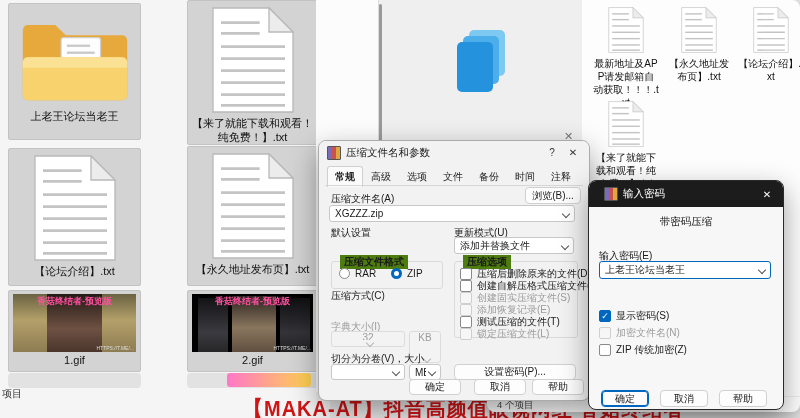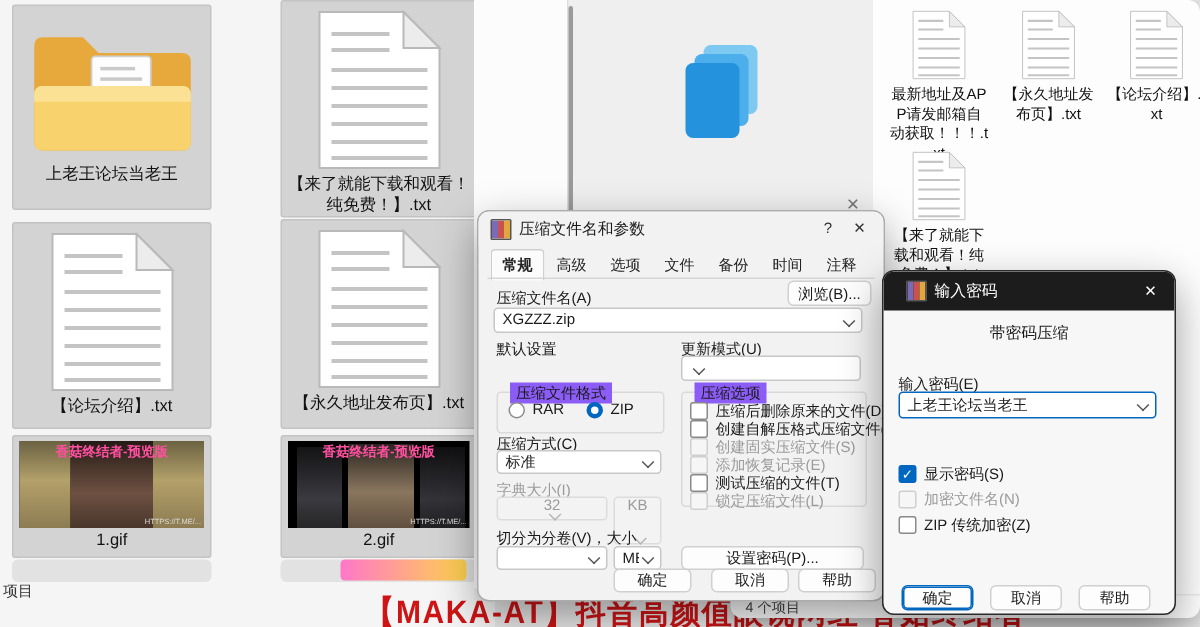--- a/index.html
+++ b/index.html
@@ -66,21 +66,21 @@
          align-items:center;box-sizing:border-box;padding:0 5px;}
   .combo .cval{flex:1;font-size:10px;white-space:nowrap;overflow:hidden;}
   .chev{width:5px;height:5px;border-right:1.3px solid #555;border-bottom:1.3px solid #555;
         transform:rotate(45deg);margin-left:3px;flex:0 0 auto;}
   .combo.dis{background:#f3f3f3;border-color:#dcdcdc;flex-direction:column;}
   .combo.dis .cval{color:#9b9b9b;}
   .combo.dis .chev{border-color:#b5b5b5;}
   .flabel{position:absolute;font-size:10px;color:#1a1a1a;white-space:nowrap;}
   .flabel.dis{color:#9b9b9b;}
   .group{position:absolute;border:1px solid #dadada;border-radius:3px;}
-  .gcap{position:absolute;top:-7px;left:8px;background:#8b5cf6;padding:0 4px;font-size:10px;white-space:nowrap;}
+  .gcap{position:absolute;top:-7px;left:8px;background:#4d7c0f;padding:0 4px;font-size:10px;white-space:nowrap;font-weight:bold;}
   .cbrow{position:absolute;display:flex;align-items:center;gap:5px;white-space:nowrap;}
   .cb{width:10px;height:10px;border:1px solid #8a8a8a;border-radius:2px;background:#fff;flex:0 0 auto;
       display:flex;align-items:center;justify-content:center;font-size:9px;color:#fff;line-height:1;}
   .cb.on{background:#0067c0;border-color:#0067c0;}
   .cbrow.dis .cb{border-color:#cfcfcf;background:#f6f6f6;}
   .cbrow .cblab{font-size:10px;}
   .cbrow.dis .cblab{color:#9b9b9b;}
   .radio{width:11px;height:11px;border-radius:50%;border:1px solid #8a8a8a;background:#fff;box-sizing:border-box;}
   .radio.on{border:3.5px solid #0067c0;}
   .rrow{position:absolute;display:flex;align-items:center;gap:5px;font-size:10px;}
@@ -319,20 +319,21 @@
 
     <div class="combo" style="left:10px;top:64px;width:246px;height:17px;">
       <span class="cval">XGZZZ.zip</span>
       <i class="chev"></i>
     </div>
 
     <span class="flabel" style="left:12px;top:85px;">默认设置</span>
 
     <span class="flabel" style="left:135px;top:85px;">更新模式(U)</span>
     <div class="combo" style="left:135px;top:96px;width:120px;height:17px;">
+      <span class="cval">添加并替换文件</span>
       <i class="chev"></i>
     </div>
 
     <div class="group" style="left:12px;top:120px;width:110px;height:26px;">
       <span class="gcap">压缩文件格式</span>
     </div>
     <div class="rrow" style="left:20px;top:127px;">
       <span class="radio"></span>
       <span>RAR</span>
     </div>
@@ -363,24 +364,20 @@
     <div class="cbrow" style="left:141px;top:174px;text-align:right;">
       <span class="cb"></span>
       <span class="cblab">测试压缩的文件(T)</span>
     </div>
     <div class="cbrow dis" style="left:141px;top:186px;">
       <span class="cb"></span>
       <span class="cblab">锁定压缩文件(L)</span>
     </div>
 
     <span class="flabel" style="left:12px;top:148px;">压缩方式(C)</span>
-    <div class="combo" style="left:12px;top:159px;width:110px;height:16px;">
-      <span class="cval">标准</span>
-      <i class="chev"></i>
-    </div>
 
     <span class="flabel dis" style="left:12px;top:179px;">字典大小(I)</span>
     <div class="combo dis" style="left:12px;top:190px;width:74px;height:16px;">
       <span class="cval">32</span>
       <i class="chev"></i>
     </div>
     <div class="combo dis" style="left:90px;top:190px;width:32px;height:32px;">
       <span class="cval">KB</span>
       <i class="chev"></i>
     </div>

